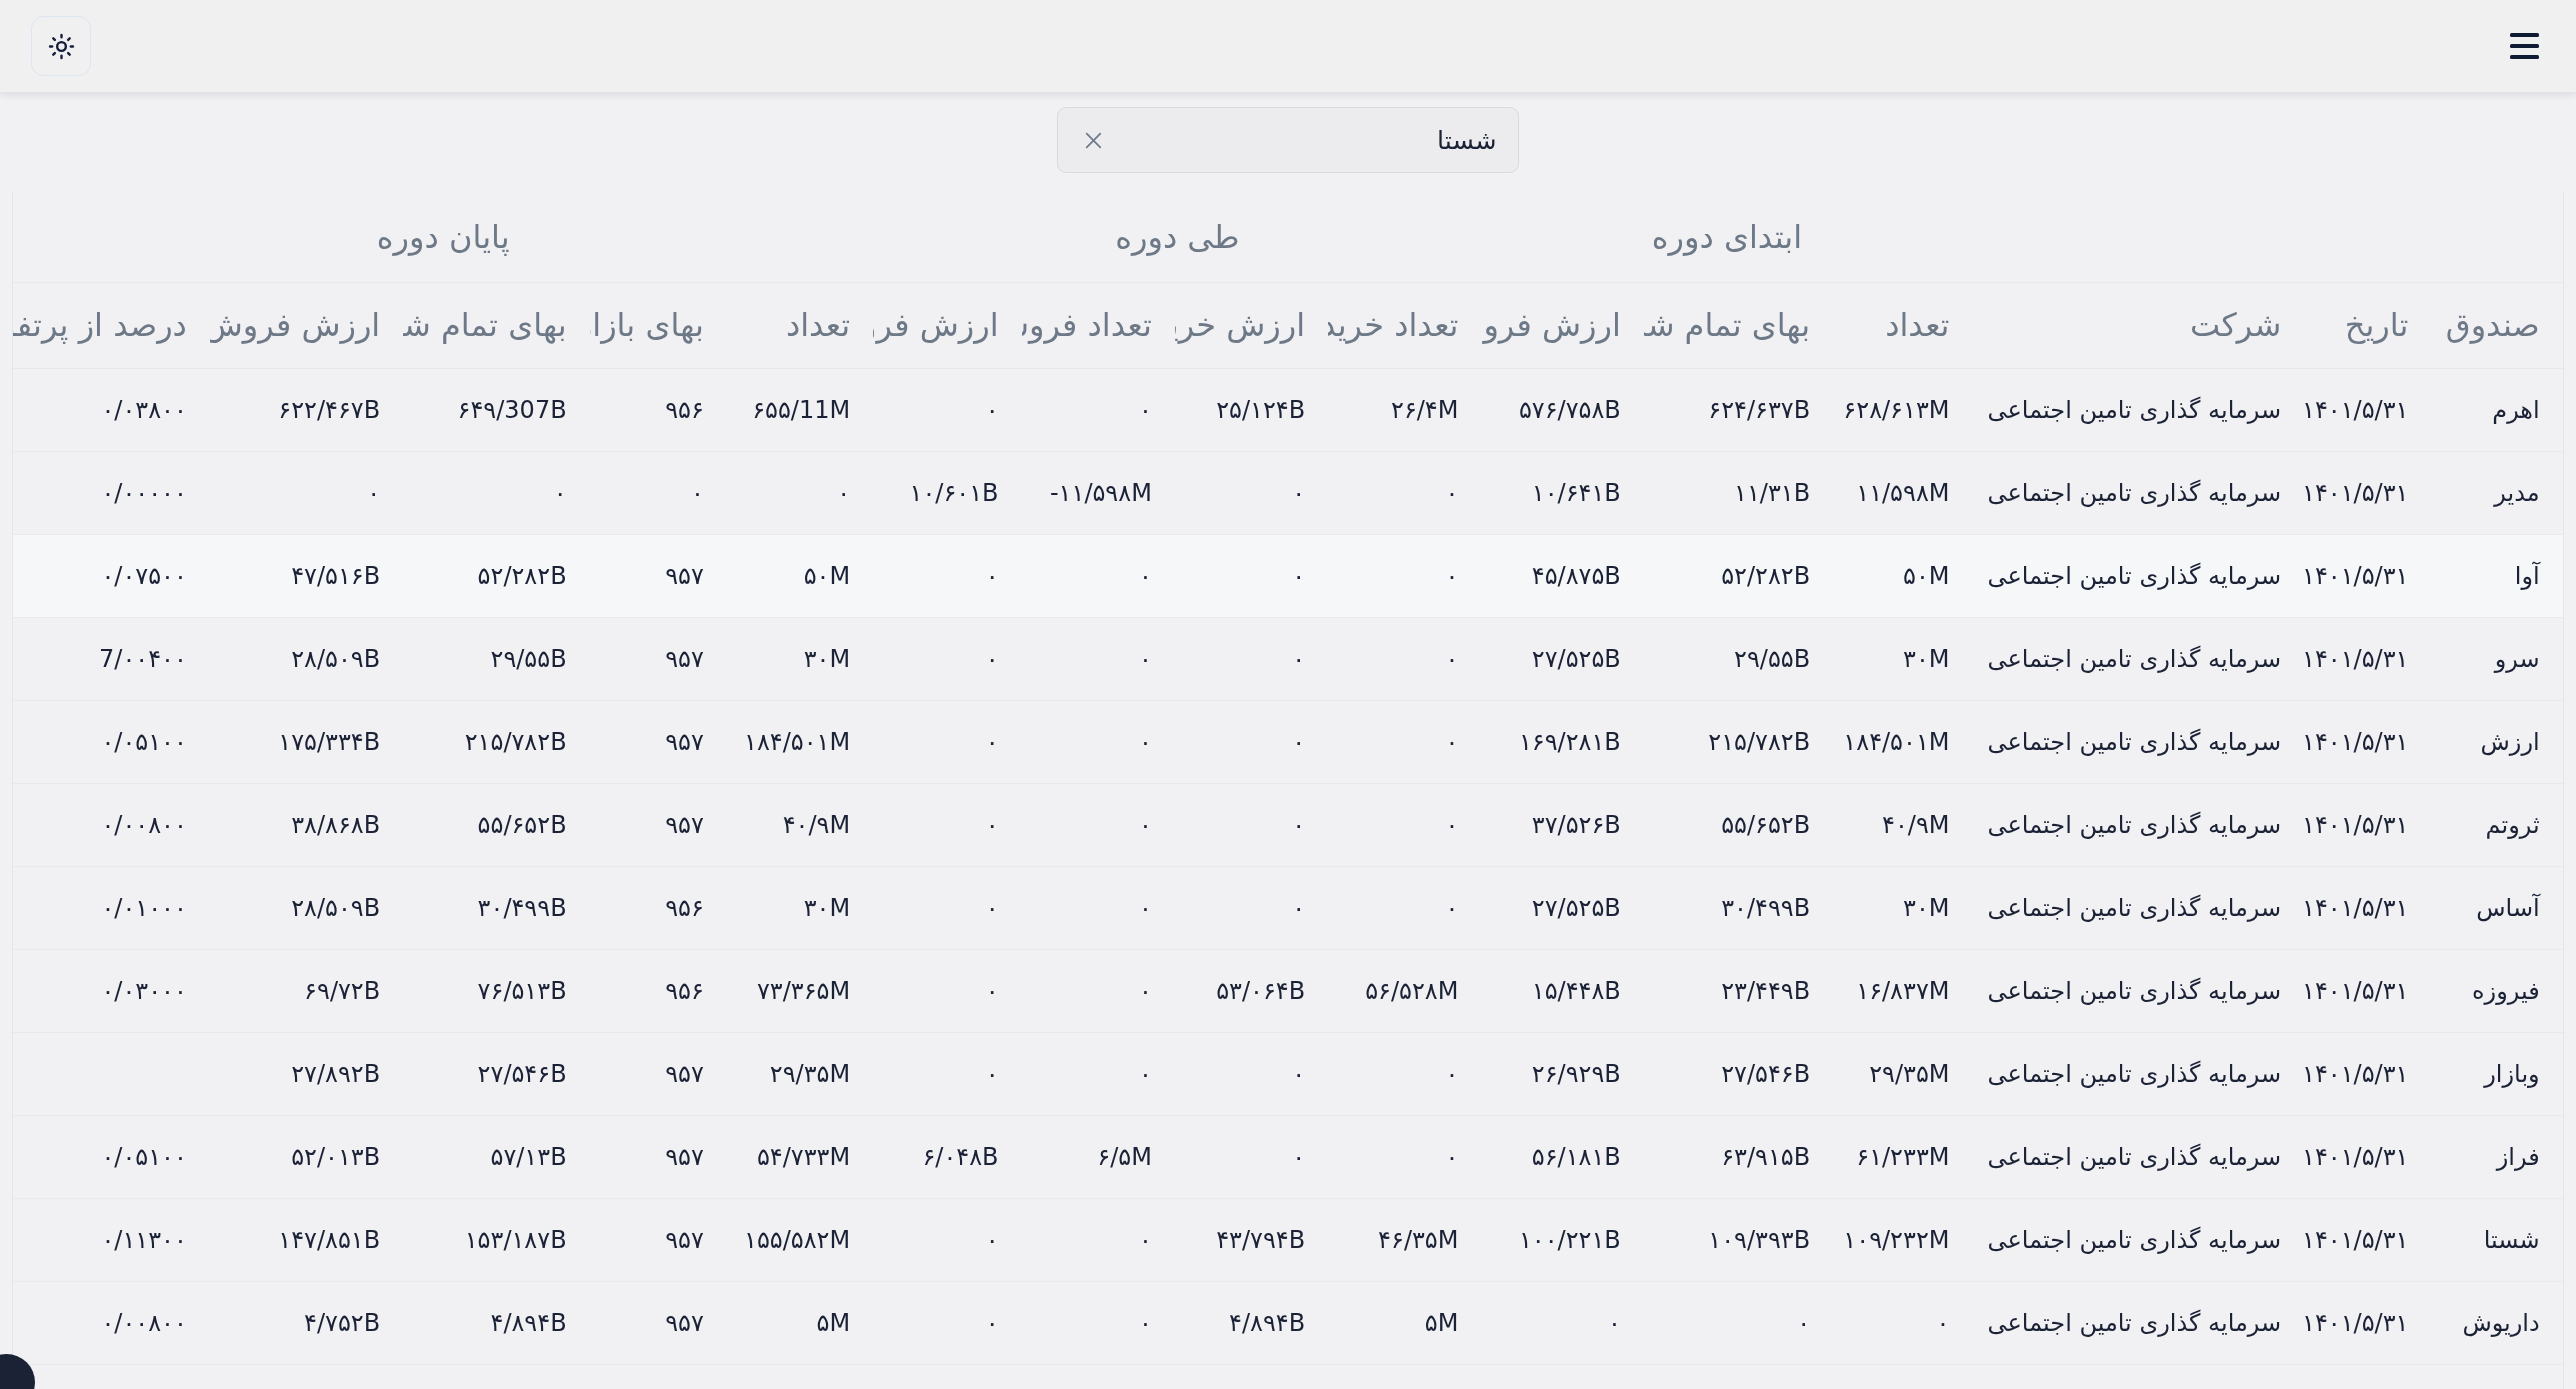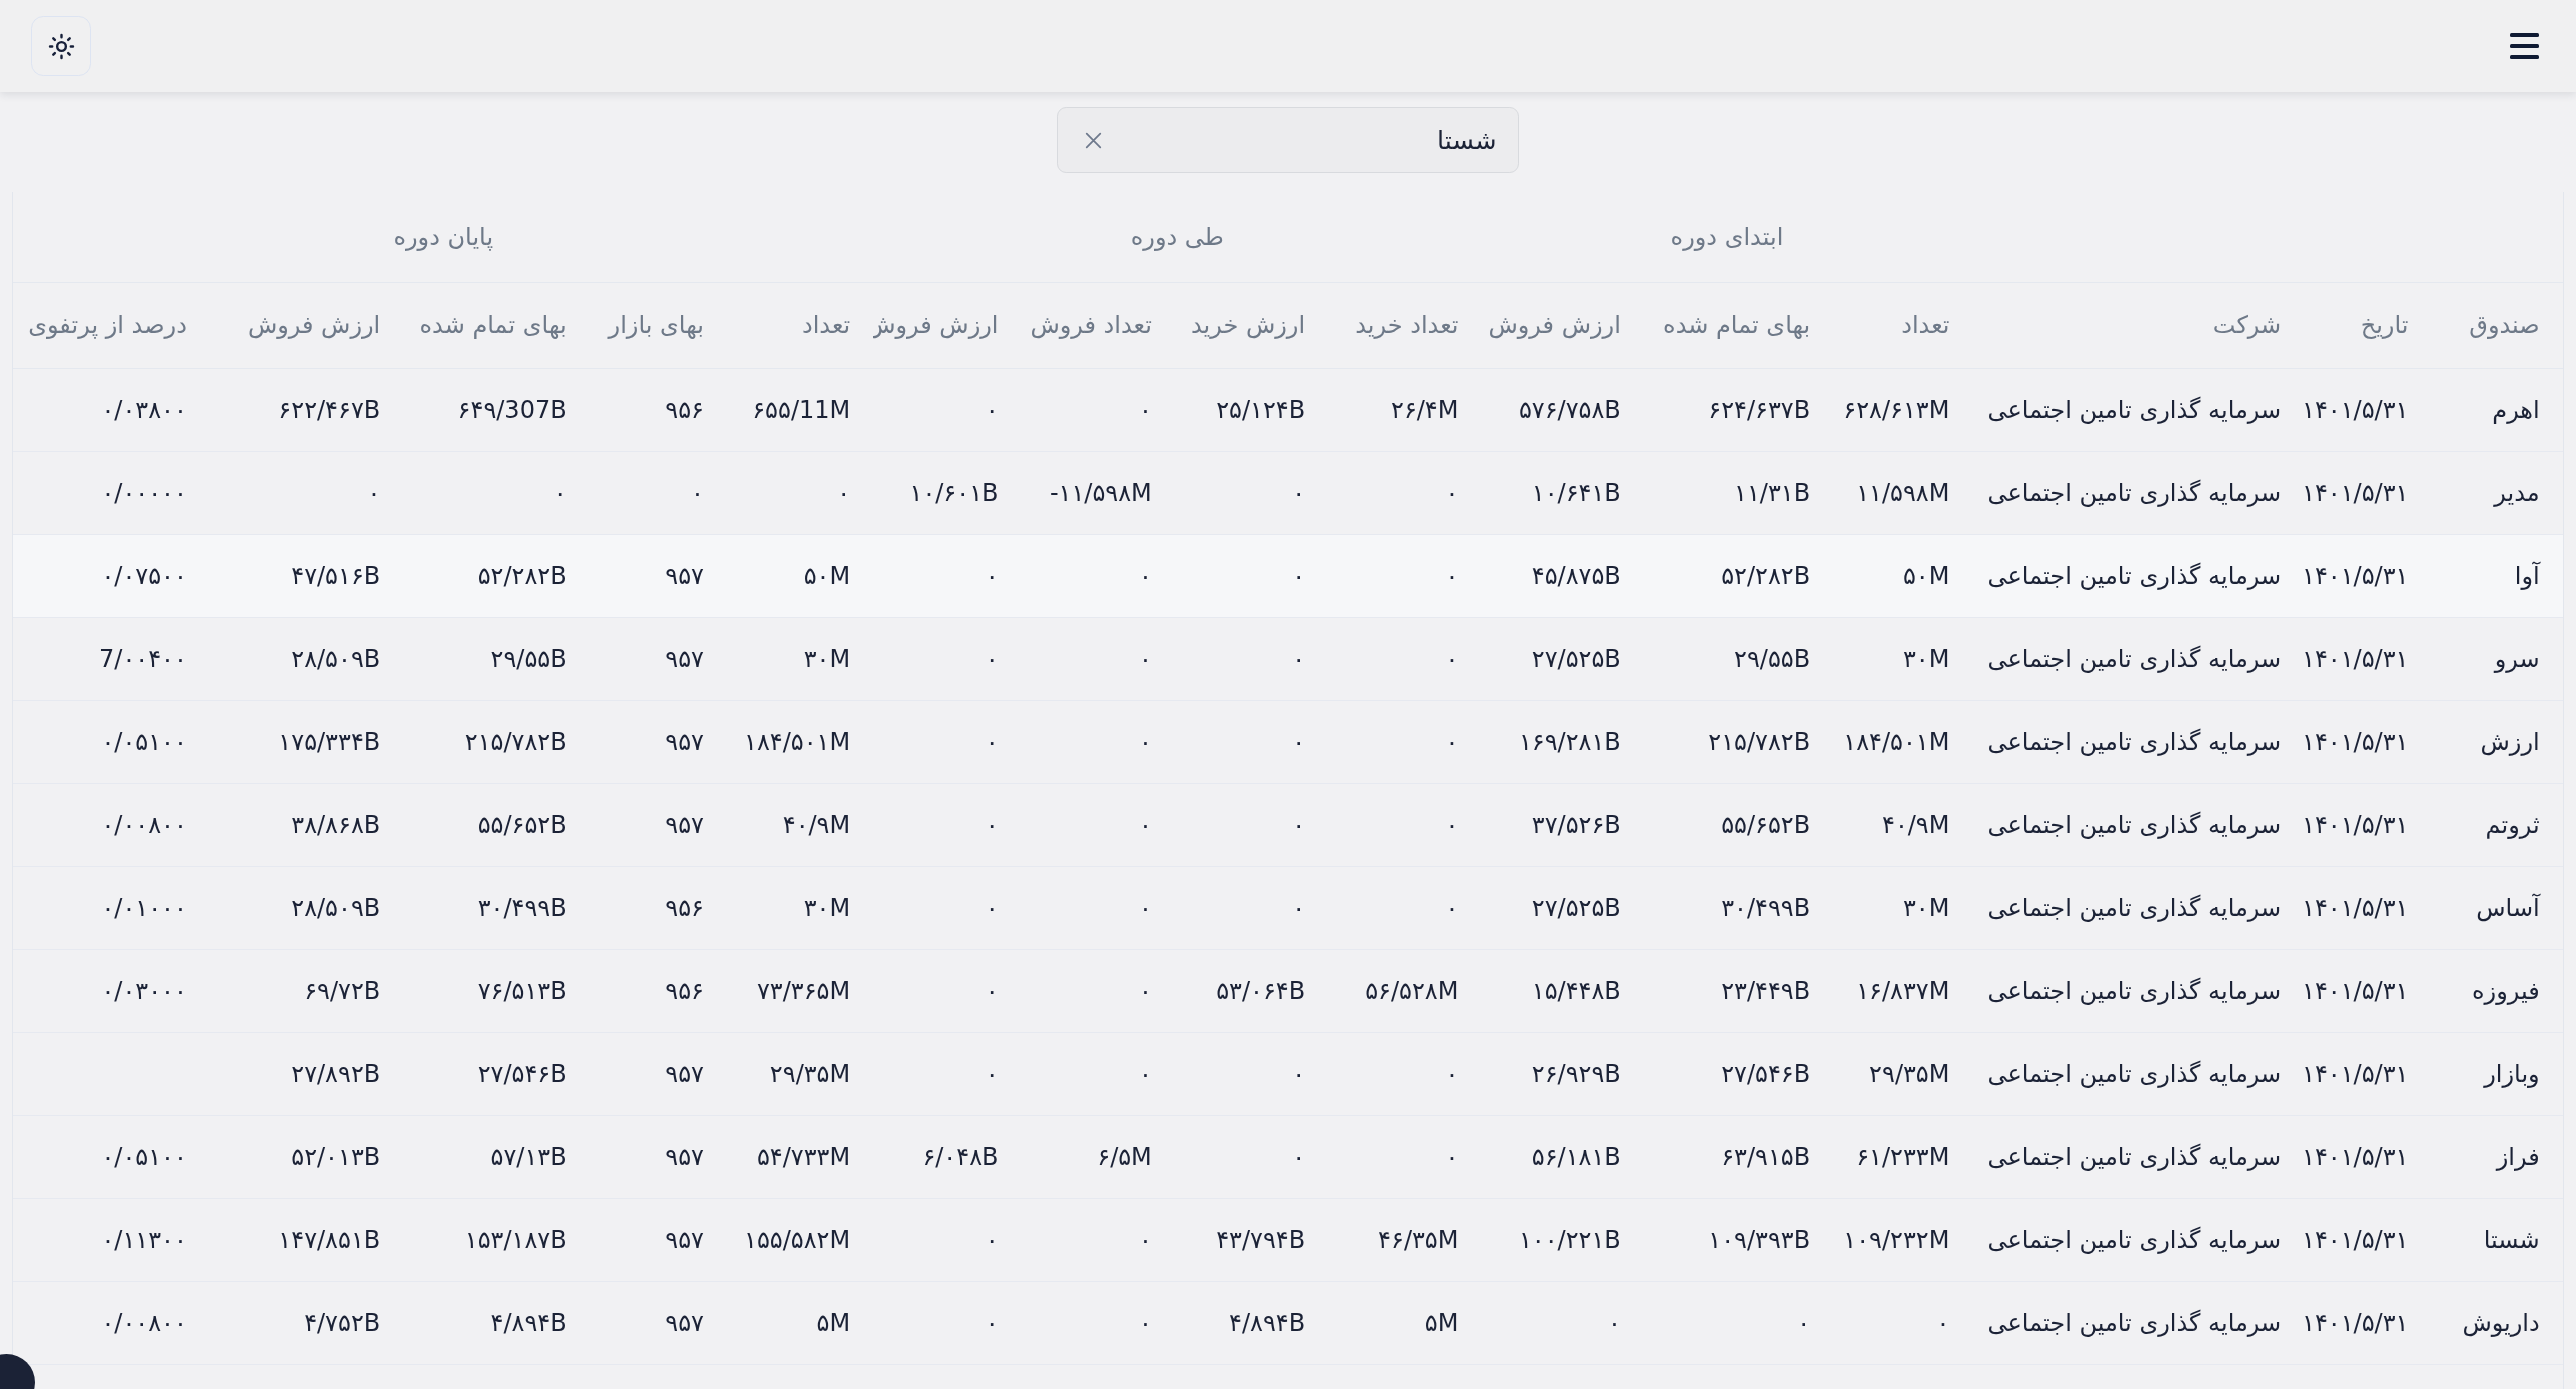--- a/index.html
+++ b/index.html
@@ -35,21 +35,21 @@
     flex:1;background:transparent;border:none;outline:none;
     font-family:inherit;font-size:25.4px;color:#1b2236;text-align:start;padding:0;
   }
   .clear-btn{background:none;border:none;padding:0 1.5px;display:flex;align-items:center;cursor:pointer}
   
   .table-wrap{
     margin:18.5px 12.3px 0;
     border-left:0.8px solid #e2e6ed;border-right:0.8px solid #e2e6ed;
   }
   table{width:100%;border-collapse:collapse;table-layout:fixed}
-  th{font-weight:normal;color:#6e7988;font-size:24px}
+  th{font-weight:normal;color:#6e7988;font-size:32px}
   .group-row th{
     height:88px;vertical-align:middle;text-align:center;
     border-bottom:0.8px solid #e4e8ef;
   }
   .cols-row th{
     height:85px;vertical-align:middle;text-align:right;
     padding:0 23px 0 6.2px;border-bottom:0.8px solid #e4e8ef;
     white-space:nowrap;overflow:hidden;
   }
   td{

